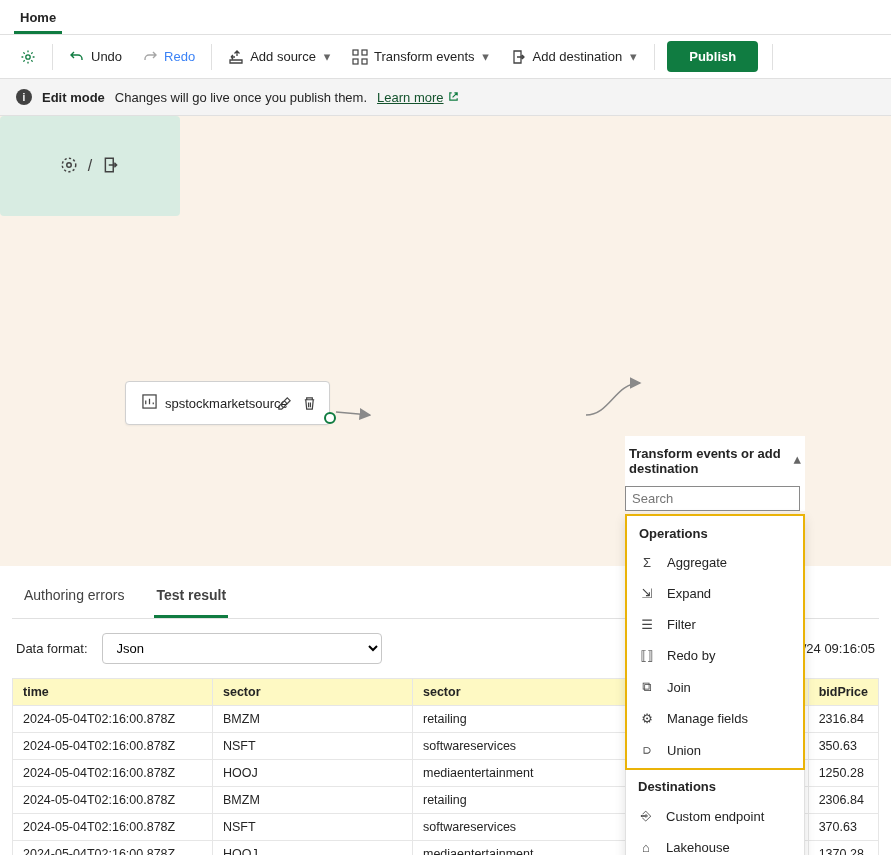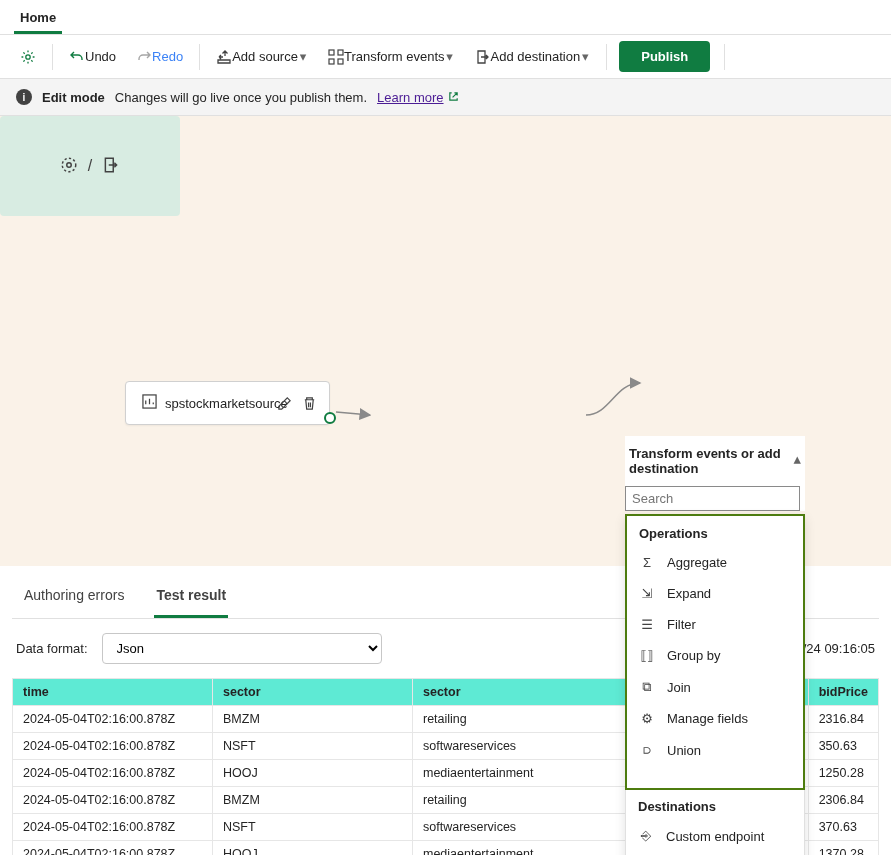--- a/index.html
+++ b/index.html
@@ -2,31 +2,31 @@
 <html><head>
 <meta charset="utf-8">
 <style>
   * { box-sizing: border-box; margin: 0; padding: 0; font-family: "Segoe UI", -apple-system, sans-serif; }
   body { width: 891px; height: 855px; background: #fff; font-size: 13px; color: #242424; position: relative; overflow: hidden; }
 
   .tab-row { background: #fff; border-bottom: 1px solid #e0e0e0; padding: 0 14px; }
   .tab-home { display: inline-block; padding: 10px 6px 6px 6px; font-weight: 600; border-bottom: 3px solid #107c41; }
 
   .toolbar { display: flex; align-items: center; background: #fff; border-bottom: 1px solid #e0e0e0; padding: 6px 10px; gap: 0; }
-  .tb-btn { display: flex; align-items: center; background: transparent; border: none; padding: 7px 10px; font-size: 13px; cursor: pointer; color: #242424; }
+  .tb-btn { display: flex; align-items: center; gap: 6px; background: transparent; border: none; padding: 7px 10px; font-size: 13px; cursor: pointer; color: #242424; }
   .tb-btn.disabled { color: #3b82f6; cursor: default; }
   .tb-icon { width: 16px; height: 16px; display: inline-flex; align-items: center; justify-content: center; }
   .tb-sep { width: 1px; height: 26px; background: #e0e0e0; margin: 0 6px; }
   .chev { width: 10px; color: #666; }
   .publish-btn { background: #107c41; color: #fff; border: none; border-radius: 4px; padding: 8px 22px; font-weight: 600; font-size: 13px; cursor: pointer; margin-left: 6px; }
 
   .banner { display: flex; align-items: center; gap: 10px; background: #f4f4f4; border-bottom: 1px solid #e0e0e0; padding: 10px 16px; }
   .banner .info-icon { width:16px; height:16px; background:#424242; border-radius:50%; color:#fff; font-size:10px; display:flex; align-items:center; justify-content:center; font-weight:700;}
   .banner-label { font-weight: 600; }
-  .banner-link { color: #4c1d95; text-decoration: underline; display:flex; align-items:center; gap:4px;}
+  .banner-link { color: #14532d; text-decoration: underline; display:flex; align-items:center; gap:4px;}
 
   .canvas { position: relative; height: 450px; background: #faf2e8; overflow: visible; }
 
   .node-card { position:absolute; background:#fff; border:1px solid #d0d0d0; border-radius:4px; padding:12px 16px; box-shadow: 0 1px 2px rgba(0,0,0,.05);}
   .node-source { left:125px; top:265px; width:205px; }
   .node-source .title-row { display:flex; align-items:center; gap:8px; font-weight:500;}
   .node-actions { position:absolute; right:12px; bottom:10px; display:flex; gap:10px;}
   .icon-btn { background:none; border:none; cursor:pointer; color:#424242; }
 
   .node-stream { left:375px; top:265px; width:205px; border:1.5px solid #424242; }
@@ -41,36 +41,36 @@
   .node-stream .port-out { right:-7px; top:33px;}
 
   svg.edges { position:absolute; left:0; top:0; width:100%; height:100%; pointer-events:none;}
 
   .panel { position:absolute; left:625px; top:320px; width:180px; background:#fff; }
   .panel-head { display:flex; align-items:center; justify-content:space-between; padding:10px 4px; font-weight:600; }
   .panel-head .chevup { transform:rotate(180deg); color:#666;}
   .panel input.search { width:175px; padding:4px 6px; border:1px solid #8a8a8a; font-size:13px; }
 
   .menu { position:absolute; left:625px; top:398px; width:180px; background:#fff; border:1px solid #e0e0e0; border-radius:3px; box-shadow:0 4px 12px rgba(0,0,0,.12); z-index:10;}
-  .ops-group { border:2px solid #4d7c0f; margin:-1px; padding-bottom:22px;}
+  .ops-group { border:2px solid #eab308; margin:-1px; padding-bottom:2px;}
   .menu h5 { font-size:13px; font-weight:600; padding:10px 12px 6px;}
   .menu-item { display:flex; align-items:center; gap:12px; padding:8px 12px; cursor:pointer; font-size:13px;}
   .menu-item .mi-icon { width:16px; text-align:center; color:#424242;}
 
   .results { position:absolute; top:575px; left:12px; right:12px; bottom:0; background:#fff;}
   .res-tabs { display:flex; gap:28px; border-bottom:1px solid #e0e0e0; padding:0 10px;}
   .res-tab { padding:12px 2px; font-size:14px; cursor:pointer; color:#424242;}
   .res-tab.active { font-weight:600; border-bottom:3px solid #107c41;}
   .res-ctrls { display:flex; align-items:center; gap:14px; padding:14px 4px; font-size:13px;}
   .res-ctrls select { padding:6px 10px; border:1px solid #c7c7c7; border-radius:4px; width:280px; font-size:13px; background:#fff;}
   .time-range { margin-left:auto;}
 
   table.data { width:100%; border-collapse:collapse; font-size:12.5px;}
   table.data th, table.data td { text-align:left; padding:6px 10px; border:1px solid #e6e6e6;}
-  table.data th { background:#5eead4; font-weight:600;}
+  table.data th { background:#fef9c3; font-weight:600;}
 
   .sep-txt { color:#424242; font-size:16px;}
 </style>
 </head>
 <body>
 
 <div class="tab-row">
   <span class="tab-home">Home</span>
 </div>
 
@@ -224,21 +224,21 @@
       <div class="menu-item">
           <span class="mi-icon">⇲</span>
           <span>Expand</span>
         </div>
       <div class="menu-item">
           <span class="mi-icon">☰</span>
           <span>Filter</span>
         </div>
       <div class="menu-item">
           <span class="mi-icon">⟦⟧</span>
-          <span>Group by</span>
+          <span>Redo by</span>
         </div>
       <div class="menu-item">
           <span class="mi-icon">⧉</span>
           <span>Join</span>
         </div>
       <div class="menu-item">
           <span class="mi-icon">⚙</span>
           <span>Manage fields</span>
         </div>
       <div class="menu-item">

